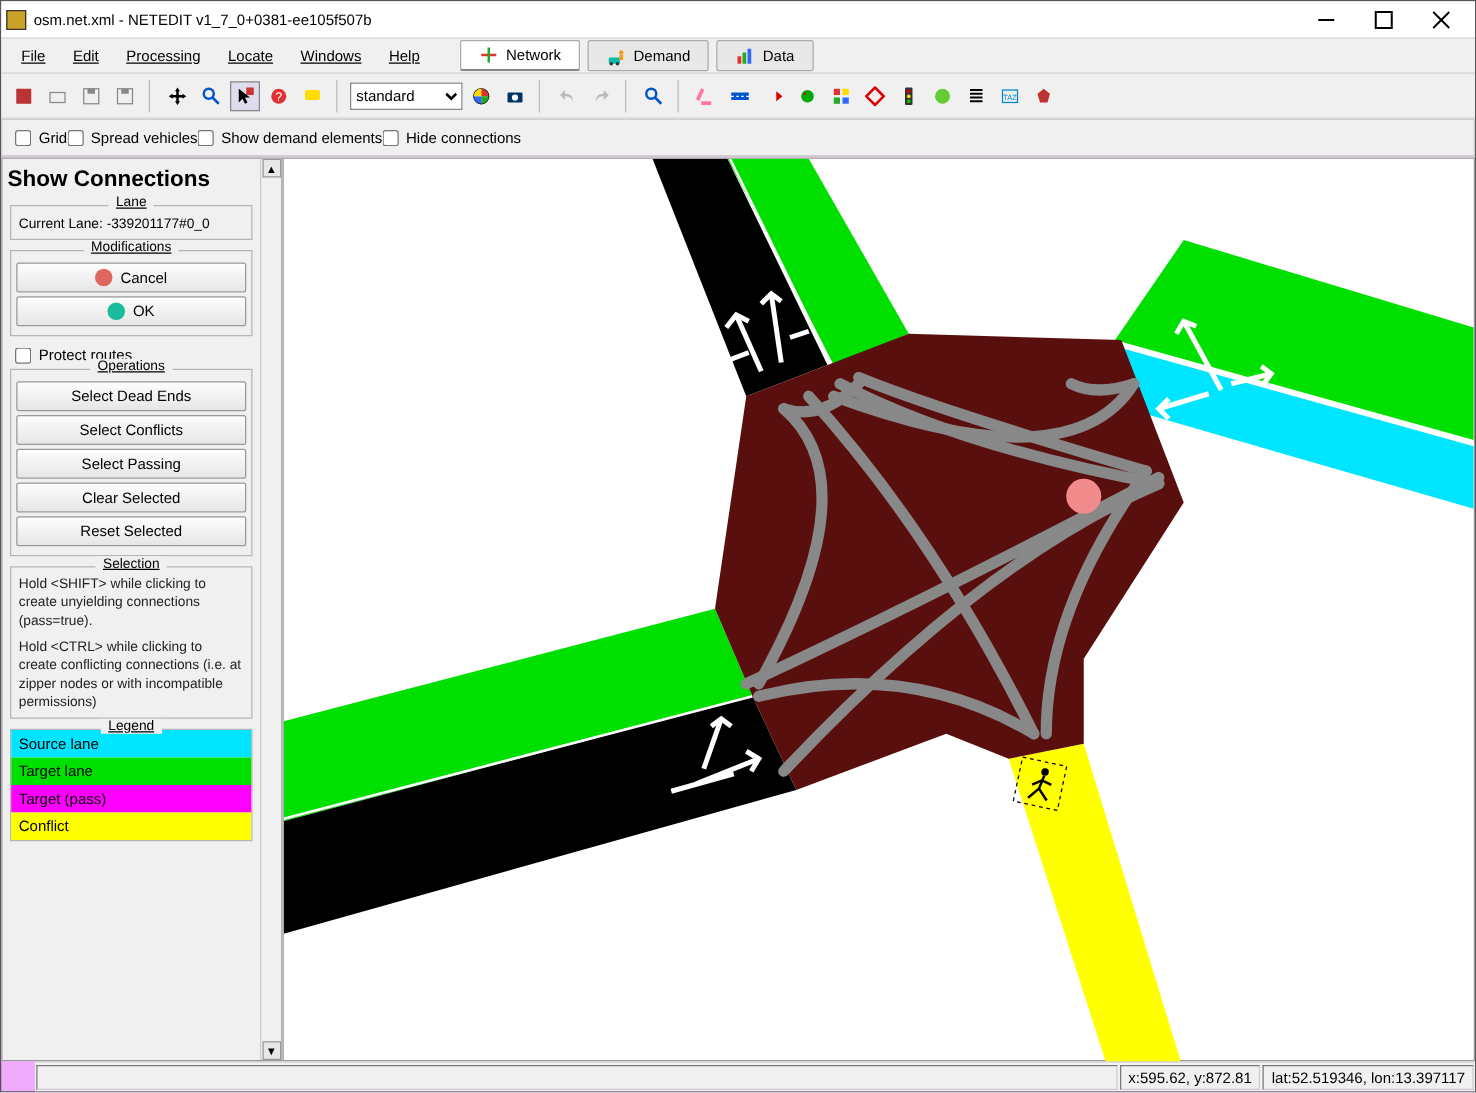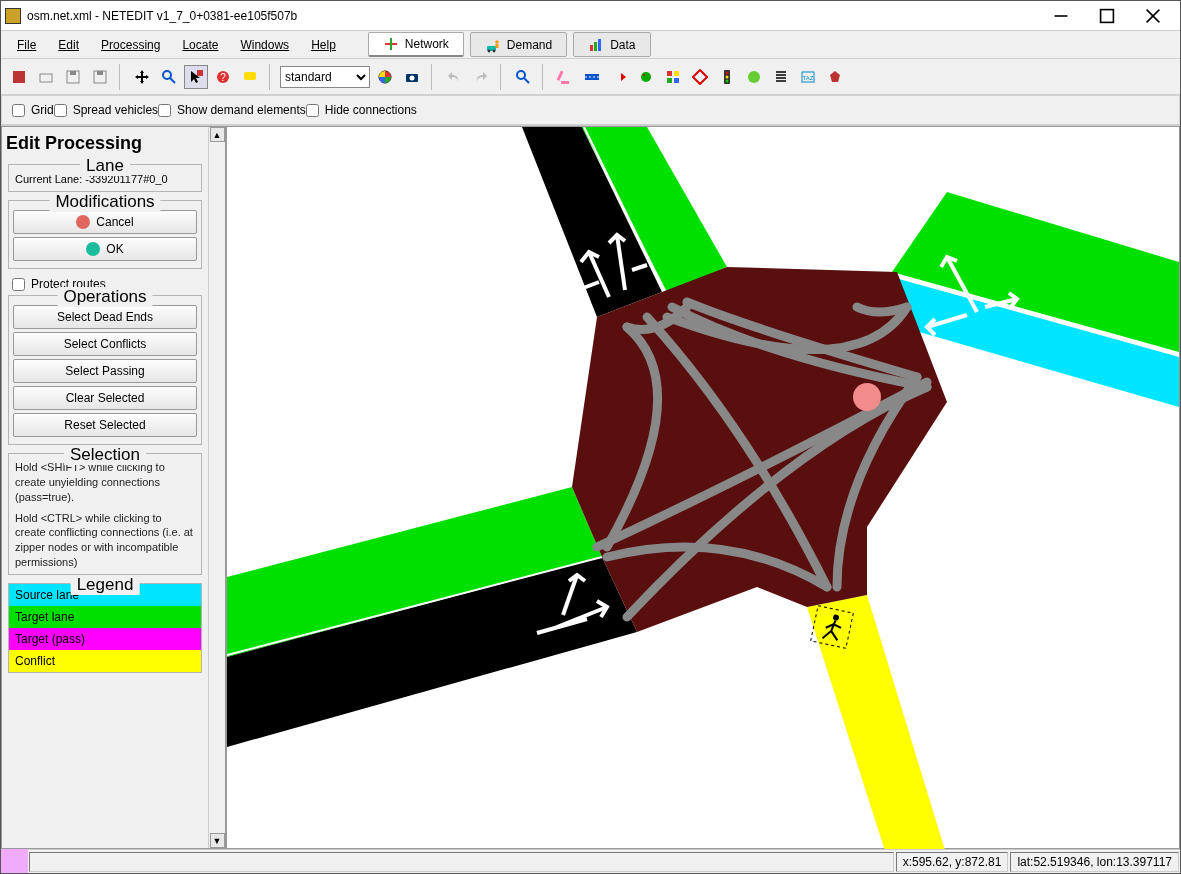--- a/index.html
+++ b/index.html
@@ -20,21 +20,21 @@
 .tbdiv { width:4px; height:26px; border-left:1px solid #bbb; margin:0 4px;}
 .tbbtn { width:24px; height:24px; border:1px solid transparent; display:flex; align-items:center; justify-content:center; background:transparent;}
 .tbselect { height:22px; font-size:12px; border:1px solid #888; background:#fff; width:90px;}
 .optbar { height:30px; background:#f0f0f0; display:flex; align-items:center; padding:0 10px; border:1px solid #d0d0d0; margin:0;}
 .optchk { display:flex; align-items:center; gap:6px;}
 .optchk input {width:13px; height:13px;}
 .main { flex:1; display:flex; overflow:hidden; border-top:1px solid #ccc;}
 .sidebar { width:225px; background:#f0f0f0; border:1px solid #999; display:flex; flex-direction:column; overflow-y:auto; position:relative;}
 .sidebar-title { font-size:18px; font-weight:bold; padding:6px 4px;}
 .fieldset { border:1px solid #b5b5b5; margin:4px 6px 8px 6px; padding:6px 4px 4px 4px; position:relative;}
-.fieldset-legend { position:absolute; top:-9px; left:50%; transform:translateX(-50%); background:#f0f0f0; padding:0 6px; font-size:17px;}
+.fieldset-legend { position:absolute; top:-9px; left:50%; transform:translateX(-50%); background:#f0f0f0; padding:0 6px; font-size:11px;text-decoration:underline;}
 .panel-row { font-size:11px; padding:2px 2px;}
 .btn { display:block; width:100%; border:1px solid #999; background:linear-gradient(#fdfdfd,#e6e6e6); padding:4px 4px; margin:3px 0; font-size:12px; text-align:center; border-radius:2px;}
 .btn-icon { display:flex; align-items:center; justify-content:center; gap:6px;}
 .circ { width:14px; height:14px; border-radius:50%;}
 .chk { display:flex; align-items:center; gap:6px; margin:4px 2px; font-size:12px;}
 .help-text { font-size:11px; line-height:1.35; color:#222; padding:0 2px;}
 .legend-row { height:22px; display:flex; align-items:center; padding:0 6px; font-size:12px;}
 .vscroll { position:absolute; right:0; top:0; bottom:0; width:17px; background:#f0f0f0; border-left:1px solid #ccc; display:flex; flex-direction:column; justify-content:space-between; align-items:center;}
 .vscroll .arrow { width:15px; height:15px; border:1px solid #999; background:#e8e8e8; font-size:9px; display:flex; align-items:center; justify-content:center;}
 .canvas-wrap { flex:1; position:relative; border:1px solid #999; background:#fff;}
@@ -286,21 +286,21 @@
     <label class="optchk">
         <input type="checkbox" style="">
         <span>Hide connections</span>
       </label>
   </div>
 
   <div class="main">
 
     <div class="sidebar">
       <div style="padding-right:17px;">
-      <div class="sidebar-title">Edit Processing</div>
+      <div class="sidebar-title">Show Connections</div>
 
       <div class="fieldset">
         <span class="fieldset-legend">Lane</span>
         <div class="panel-row">Current Lane: -339201177#0_0</div>
       </div>
 
       <div class="fieldset">
         <span class="fieldset-legend">Modifications</span>
         <button class="btn btn-icon">
           <span class="circ" style="background:#e06660;"></span>

